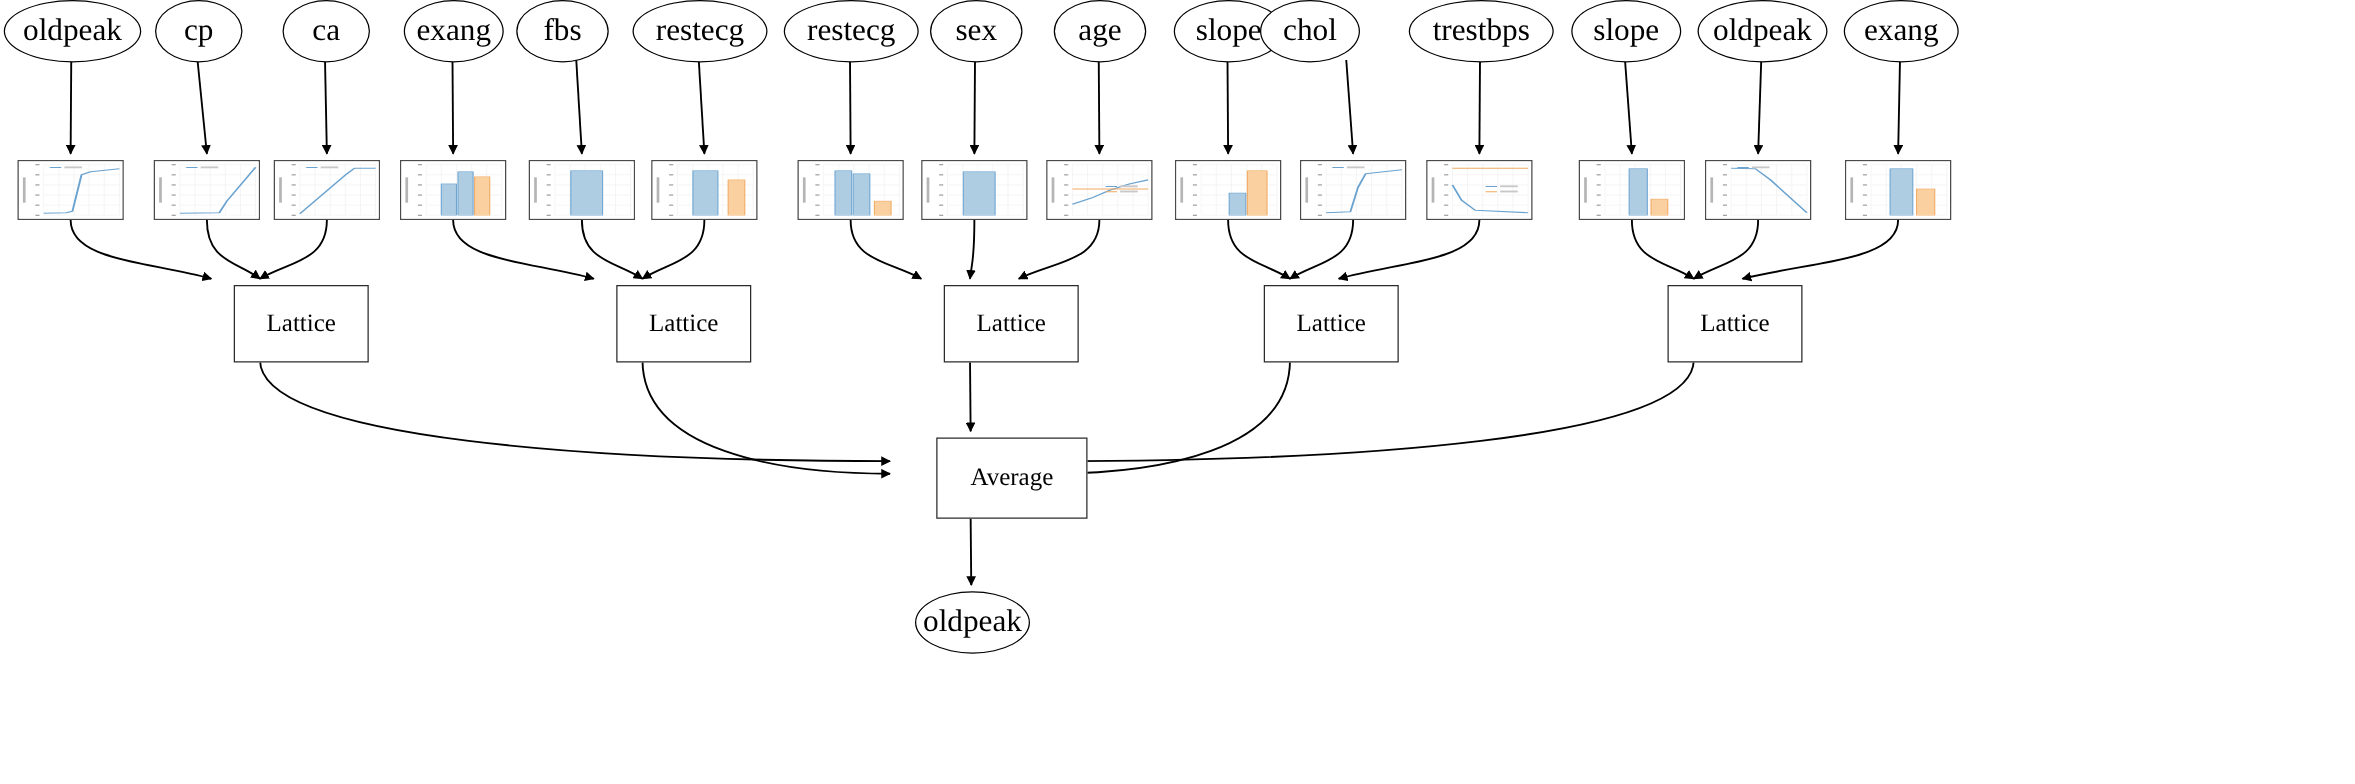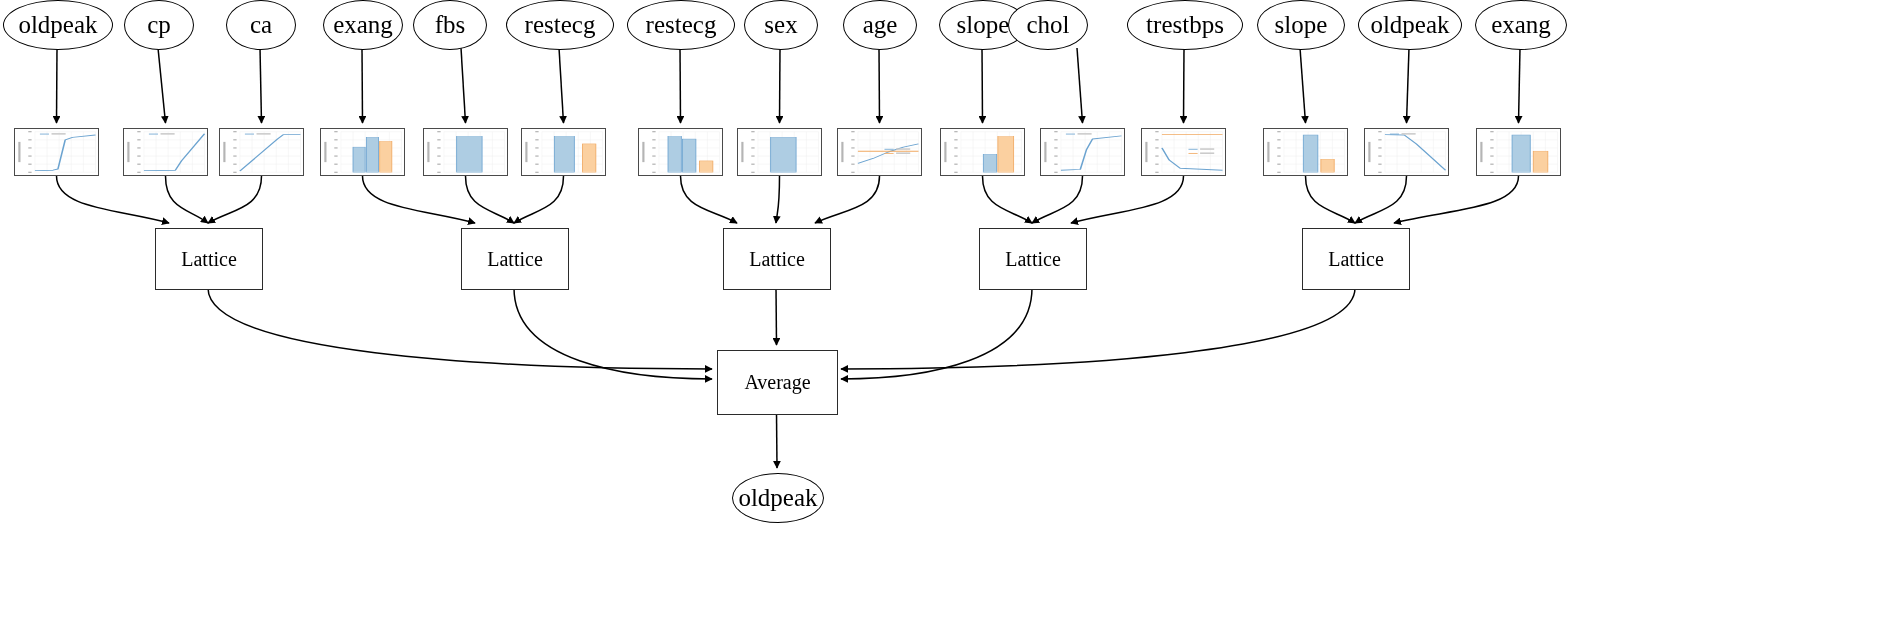--- a/index.html
+++ b/index.html
@@ -5,21 +5,21 @@
   html,body{margin:0;padding:0;background:#ffffff;}
   body{width:1884px;height:627px;font-family:"Liberation Serif",serif;overflow:hidden;}
   #stage{position:relative;width:1884px;height:627px;}
   svg#edges{position:absolute;left:0;top:0;width:1884px;height:627px;pointer-events:none;}
 
   .node-ellipse{position:absolute;border:1.3px solid #000;border-radius:50%;
     background:#fff;display:flex;align-items:center;justify-content:center;
     font-family:"Liberation Serif",serif;font-size:25px;color:#000;white-space:nowrap;}
   .node-box{position:absolute;border:1.3px solid #2b2b2b;background:#fff;
     display:flex;align-items:center;justify-content:center;
-    font-family:"Liberation Serif",serif;font-size:20px;color:#000;}
+    font-family:"Liberation Serif",serif;font-size:20px;color:#000;margin-left:32px;}
 
   .plot{position:absolute;border:1.4px solid #4a4a4a;background:#fff;box-sizing:border-box;overflow:hidden;}
   .plot svg{display:block;width:100%;height:100%;}
 </style>
 </head>
 <body>
 
 <div id="stage">
   <svg id="edges" viewBox="0 0 1884 627">
     <defs>

